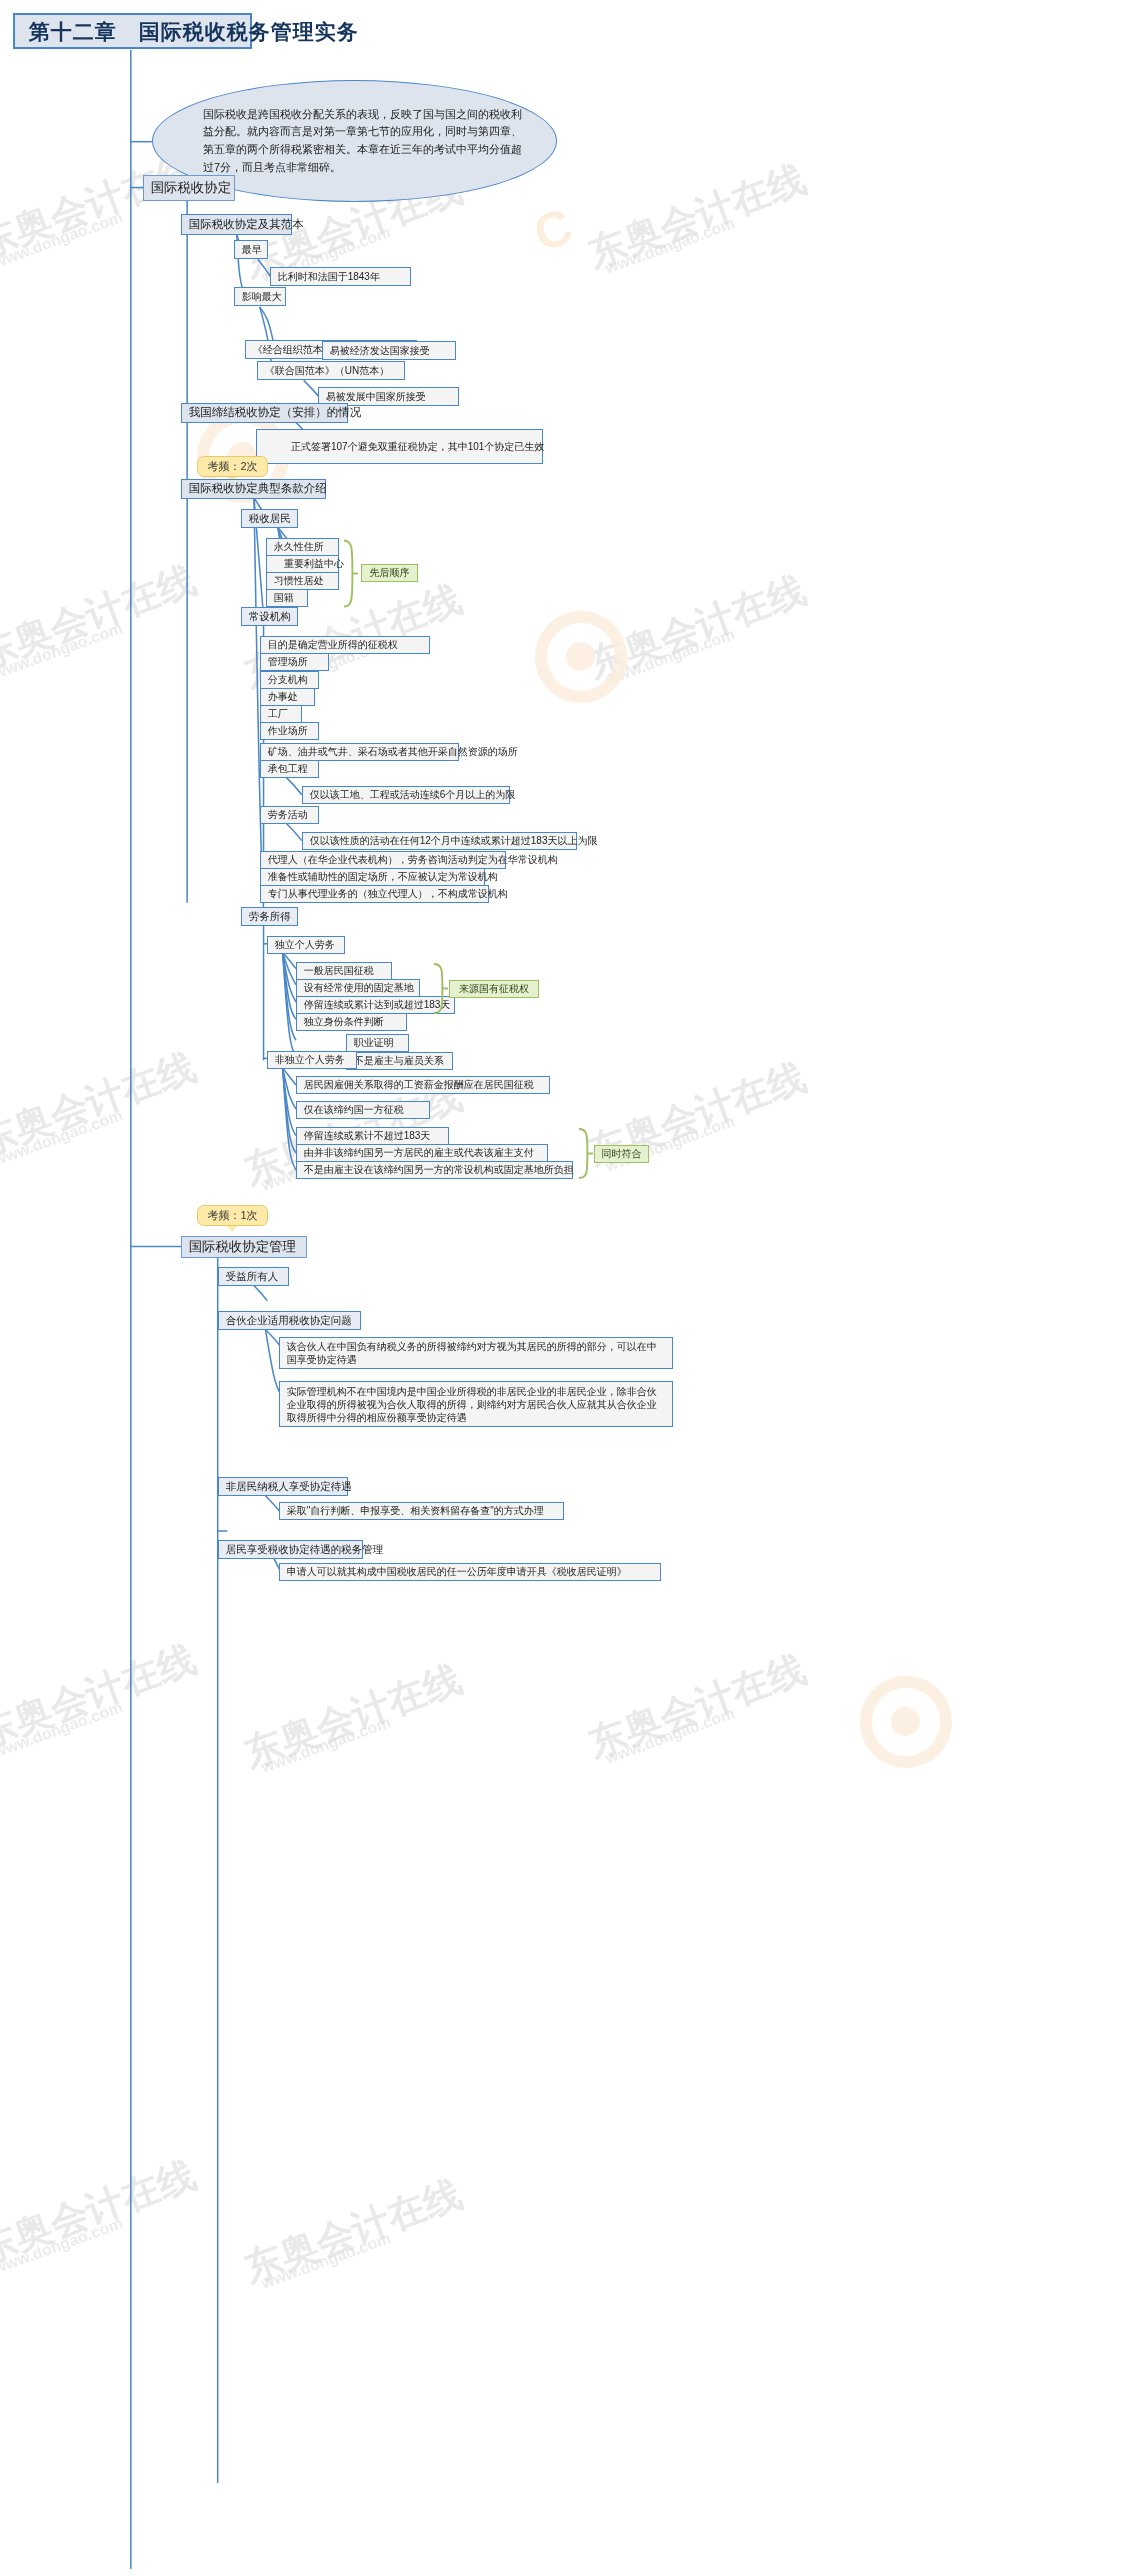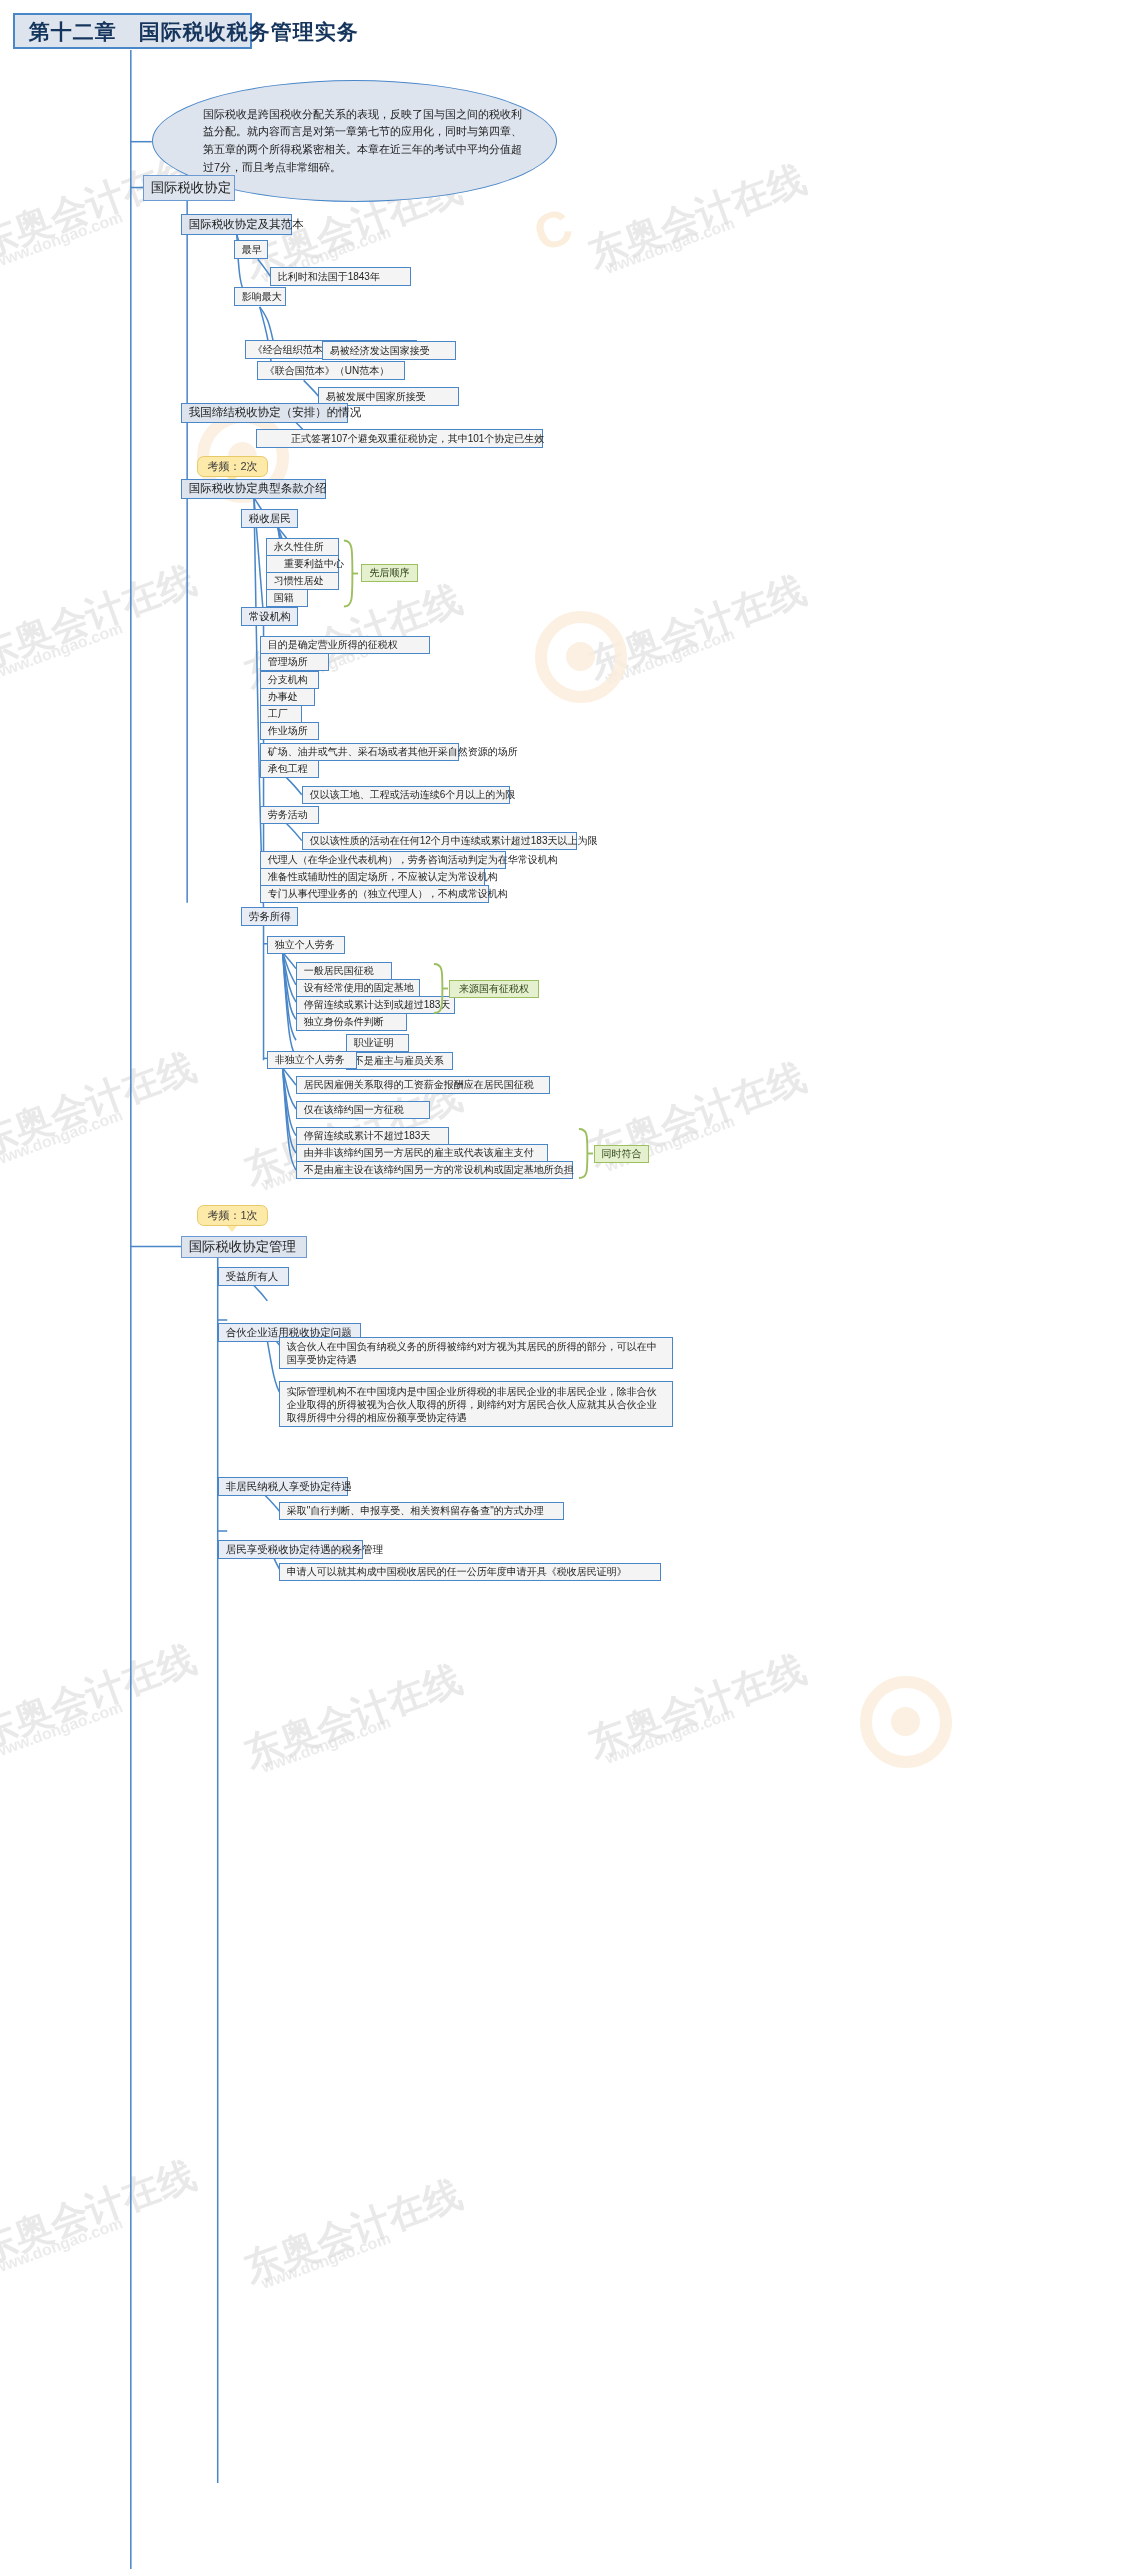--- a/index.html
+++ b/index.html
@@ -306,21 +306,21 @@
   <div class="node leaf" style="left:234px; top:240px; width:34px; height:19px;">最早</div>
   <div class="node leaf" style="left:270px; top:267px; width:141px; height:19px;">比利时和法国于1843年</div>
 
   <div class="node leaf" style="left:234px; top:287px; width:52px; height:19px;">影响最大</div>
   <div class="node leaf" style="left:245px; top:340px; width:172px; height:19px;">《经合组织范本》（OECD范本）</div>
   <div class="node leaf" style="left:322px; top:341px; width:134px; height:19px;">易被经济发达国家接受</div>
   <div class="node leaf" style="left:257px; top:361px; width:148px; height:19px;">《联合国范本》（UN范本）</div>
   <div class="node leaf" style="left:318px; top:387px; width:141px; height:19px;">易被发展中国家所接受</div>
 
   <div class="node lvl2" style="left:181px; top:403px; width:167px; height:20px;">我国缔结税收协定（安排）的情况</div>
-  <div class="node leaf" style="left:256px; top:429px; width:287px; height:19px;padding-left:34px;">正式签署107个避免双重征税协定，其中101个协定已生效</div>
+  <div class="node leaf" style="left:256px; top:429px; width:287px; height:35px;padding-left:34px;">正式签署107个避免双重征税协定，其中101个协定已生效</div>
 
   <div class="badge" style="left:197px; top:456px; width:71px; height:21px;">考频：2次</div>
 
   <div class="node lvl2" style="left:181px; top:479px; width:145px; height:20px;">国际税收协定典型条款介绍</div>
 
   <div class="node lvl3" style="left:241px; top:509px; width:57px; height:19px;">税收居民</div>
   <div class="node leaf" style="left:266px; top:538px; width:73px; height:18px;">永久性住所</div>
   <div class="node leaf" style="left:266px; top:555px; width:73px; height:18px;padding-left:17px;">重要利益中心</div>
   <div class="node leaf" style="left:266px; top:572px; width:73px; height:18px;">习惯性居处</div>
   <div class="node leaf" style="left:266px; top:589px; width:42px; height:18px;">国籍</div>
@@ -376,21 +376,21 @@
   </svg>
   <div class="tag" style="left:594px; top:1145px; width:55px; height:18px;">同时符合</div>
 
   <div class="badge" style="left:197px; top:1205px; width:71px; height:21px;">考频：1次</div>
 
   <div class="node lvl1" style="left:181px; top:1236px; width:126px; height:22px;">国际税收协定管理</div>
 
   <div class="node lvl3" style="left:218px; top:1267px; width:71px; height:19px;">受益所有人</div>
   <div class="node leaf" style="left:266px; top:1347px; width:279px; height:18px;margin-left:24px;">指对所得或所得据以产生的权利或财产具有所有权及支配权的人</div>
 
-  <div class="node lvl3" style="left:218px; top:1311px; width:143px; height:19px;margin-top:12px;">合伙企业适用税收协定问题</div>
+  <div class="node lvl3" style="left:218px; top:1311px; width:143px; height:19px;">合伙企业适用税收协定问题</div>
   <div class="node leaf" style="left:279px; top:1337px; width:394px; height:32px; white-space:normal; line-height:1.3;">该合伙人在中国负有纳税义务的所得被缔约对方视为其居民的所得的部分，可以在中国享受协定待遇</div>
   <div class="node leaf" style="left:279px; top:1381px; width:394px; height:46px; white-space:normal; line-height:1.3;">实际管理机构不在中国境内是中国企业所得税的非居民企业的非居民企业，除非合伙企业取得的所得被视为合伙人取得的所得，则缔约对方居民合伙人应就其从合伙企业取得所得中分得的相应份额享受协定待遇</div>
 
   <div class="node lvl3" style="left:218px; top:1477px; width:130px; height:19px;">非居民纳税人享受协定待遇</div>
   <div class="node leaf" style="left:279px; top:1502px; width:285px; height:18px;">采取"自行判断、申报享受、相关资料留存备查"的方式办理</div>
 
   <div class="node lvl3" style="left:218px; top:1540px; width:145px; height:19px;">居民享受税收协定待遇的税务管理</div>
   <div class="node leaf" style="left:279px; top:1563px; width:382px; height:18px;">申请人可以就其构成中国税收居民的任一公历年度申请开具《税收居民证明》</div>
 
 </div>

